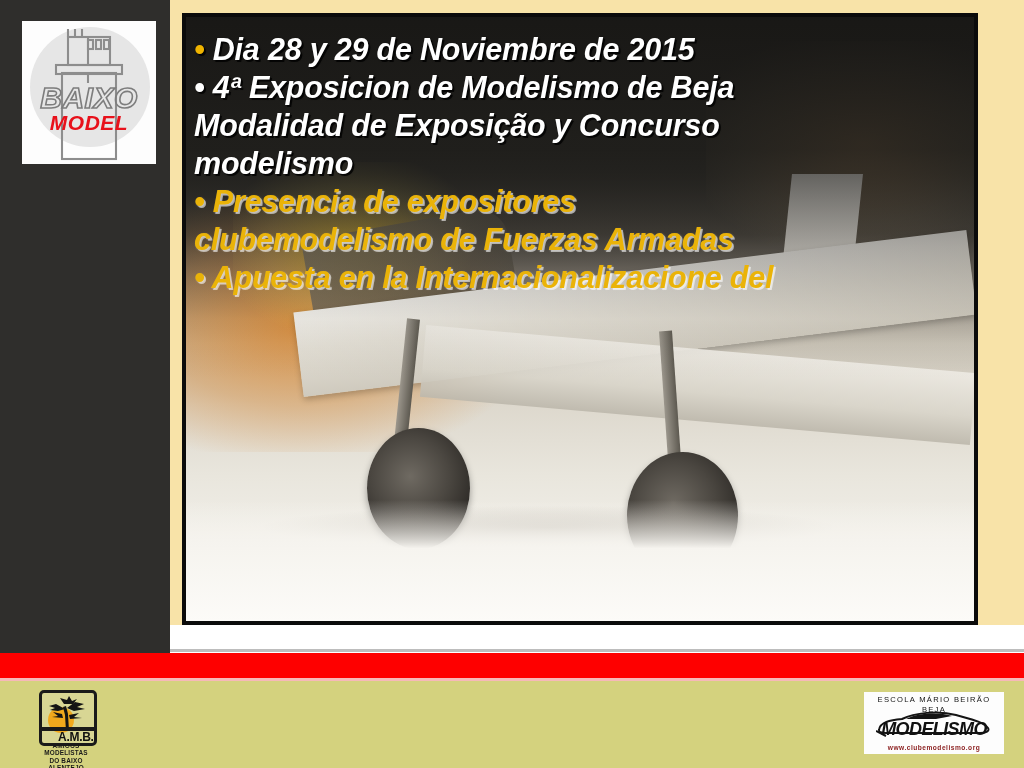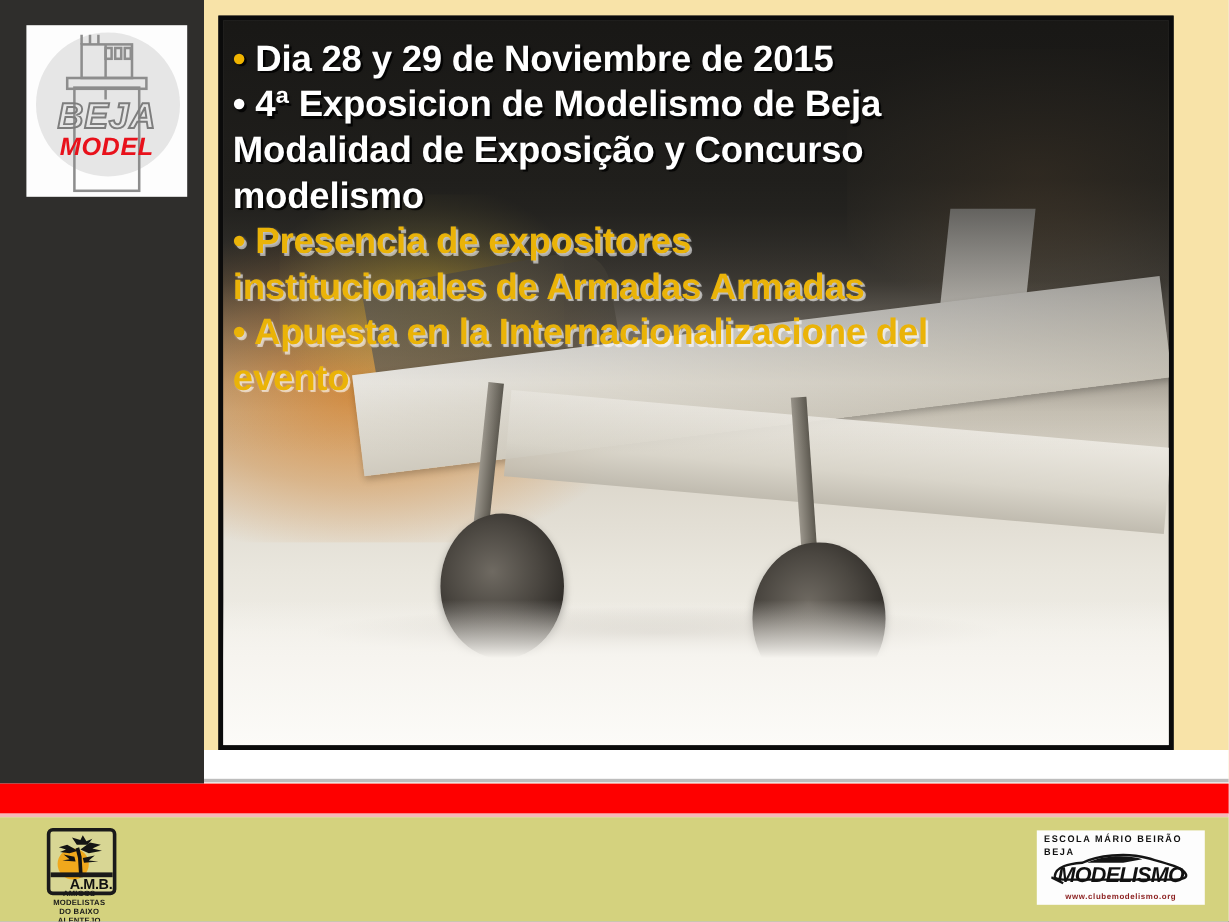--- a/index.html
+++ b/index.html
@@ -133,20 +133,21 @@
 
   
   #bullets{
     position:absolute;left:0;top:0;width:100%;height:100%;
     padding:14px 8px 15px 8px;
     box-sizing:border-box;
     font-weight:bold;
     font-size:30.5px;
     line-height:1.245;
     letter-spacing:-0.2px;
+    font-style:italic;
   }
   .line{white-space:nowrap;}
   .light{
     color:#ffffff;
     text-shadow:2px 2px 0 rgba(0,0,0,.75), 1px 1px 2px rgba(0,0,0,.6);
   }
   .dark{
     color:#eab308;
     text-shadow:2px 2px 0 rgba(255,255,255,.55), 1px 1px 2px rgba(255,255,255,.4);
   }
@@ -209,21 +210,21 @@
   }
   #amba-sub div{margin-top:1px;}
 
   
   #modelismo{
     position:absolute;right:20px;top:11px;width:140px;height:62px;
     background:#fdfdfd;overflow:hidden;
   }
   #mod-arc{
     position:absolute;left:6px;top:3px;width:128px;height:16px;
-    font-size:7.6px;font-weight:bold;color:#111;text-align:left;
+    font-size:7.6px;font-weight:normal;color:#111;text-align:center;
     letter-spacing:1.3px;line-height:10px;
     transform:scaleY(1.05);
   }
   #mod-car{
     position:absolute;left:12px;top:14px;width:116px;height:32px;
   }
   #mod-word{
     position:absolute;left:0;top:28px;width:140px;text-align:center;
     font-size:18px;font-weight:bold;font-style:italic;color:#111;
     letter-spacing:-0.6px;line-height:18px;
@@ -250,21 +251,21 @@
         <line x1="46" y1="16" x2="46" y2="8"></line>
         <line x1="53" y1="16" x2="53" y2="8"></line>
         <line x1="60" y1="16" x2="60" y2="8"></line>
         <rect x="66" y="19" width="5" height="9"></rect>
         <rect x="74" y="19" width="5" height="9"></rect>
         <rect x="82" y="19" width="5" height="9"></rect>
         <line x1="66" y1="44" x2="66" y2="16"></line>
         <line x1="66" y1="53" x2="66" y2="62"></line>
       </g>
     </svg>
-    <div class="logo-word" id="logo-beja">BEJA</div>
+    <div class="logo-word" id="logo-beja">BAIXO</div>
     <div class="logo-word" id="logo-model">MODEL</div>
     <div class="logo-word" id="logo-show">SHOW</div>
   </div>
 
   <div id="panel">
     <div id="panel-frame">
 
       <div id="photo">
         <div class="ph" id="ph-sky"></div>
         <div class="ph" id="ph-warm-right"></div>
@@ -282,23 +283,22 @@
         <div class="ph" id="ph-ground"></div>
         <div class="ph" id="ph-darken-top"></div>
       </div>
 
       <div id="bullets">
         <div class="line light"><span class="bul-gold">•</span><span> Dia 28 y 29 de Noviembre de 2015</span></div>
         <div class="line light">• 4ª Exposicion de Modelismo de Beja</div>
         <div class="line light"> Modalidad de Exposição y Concurso</div>
         <div class="line light">modelismo</div>
         <div class="line dark">• Presencia de expositores</div>
-        <div class="line dark">institucionales de Armadas Armadas</div>
+        <div class="line dark">clubemodelismo de Fuerzas Armadas</div>
         <div class="line dark">• Apuesta en la Internacionalizacione del</div>
-        <div class="line dark">evento</div>
       </div>
 
     </div>
   </div>
 
   <div id="white-gap"></div>
   <div id="gray-rule"></div>
   <div id="red-stripe"></div>
   <div id="red-stripe-edge"></div>
 

